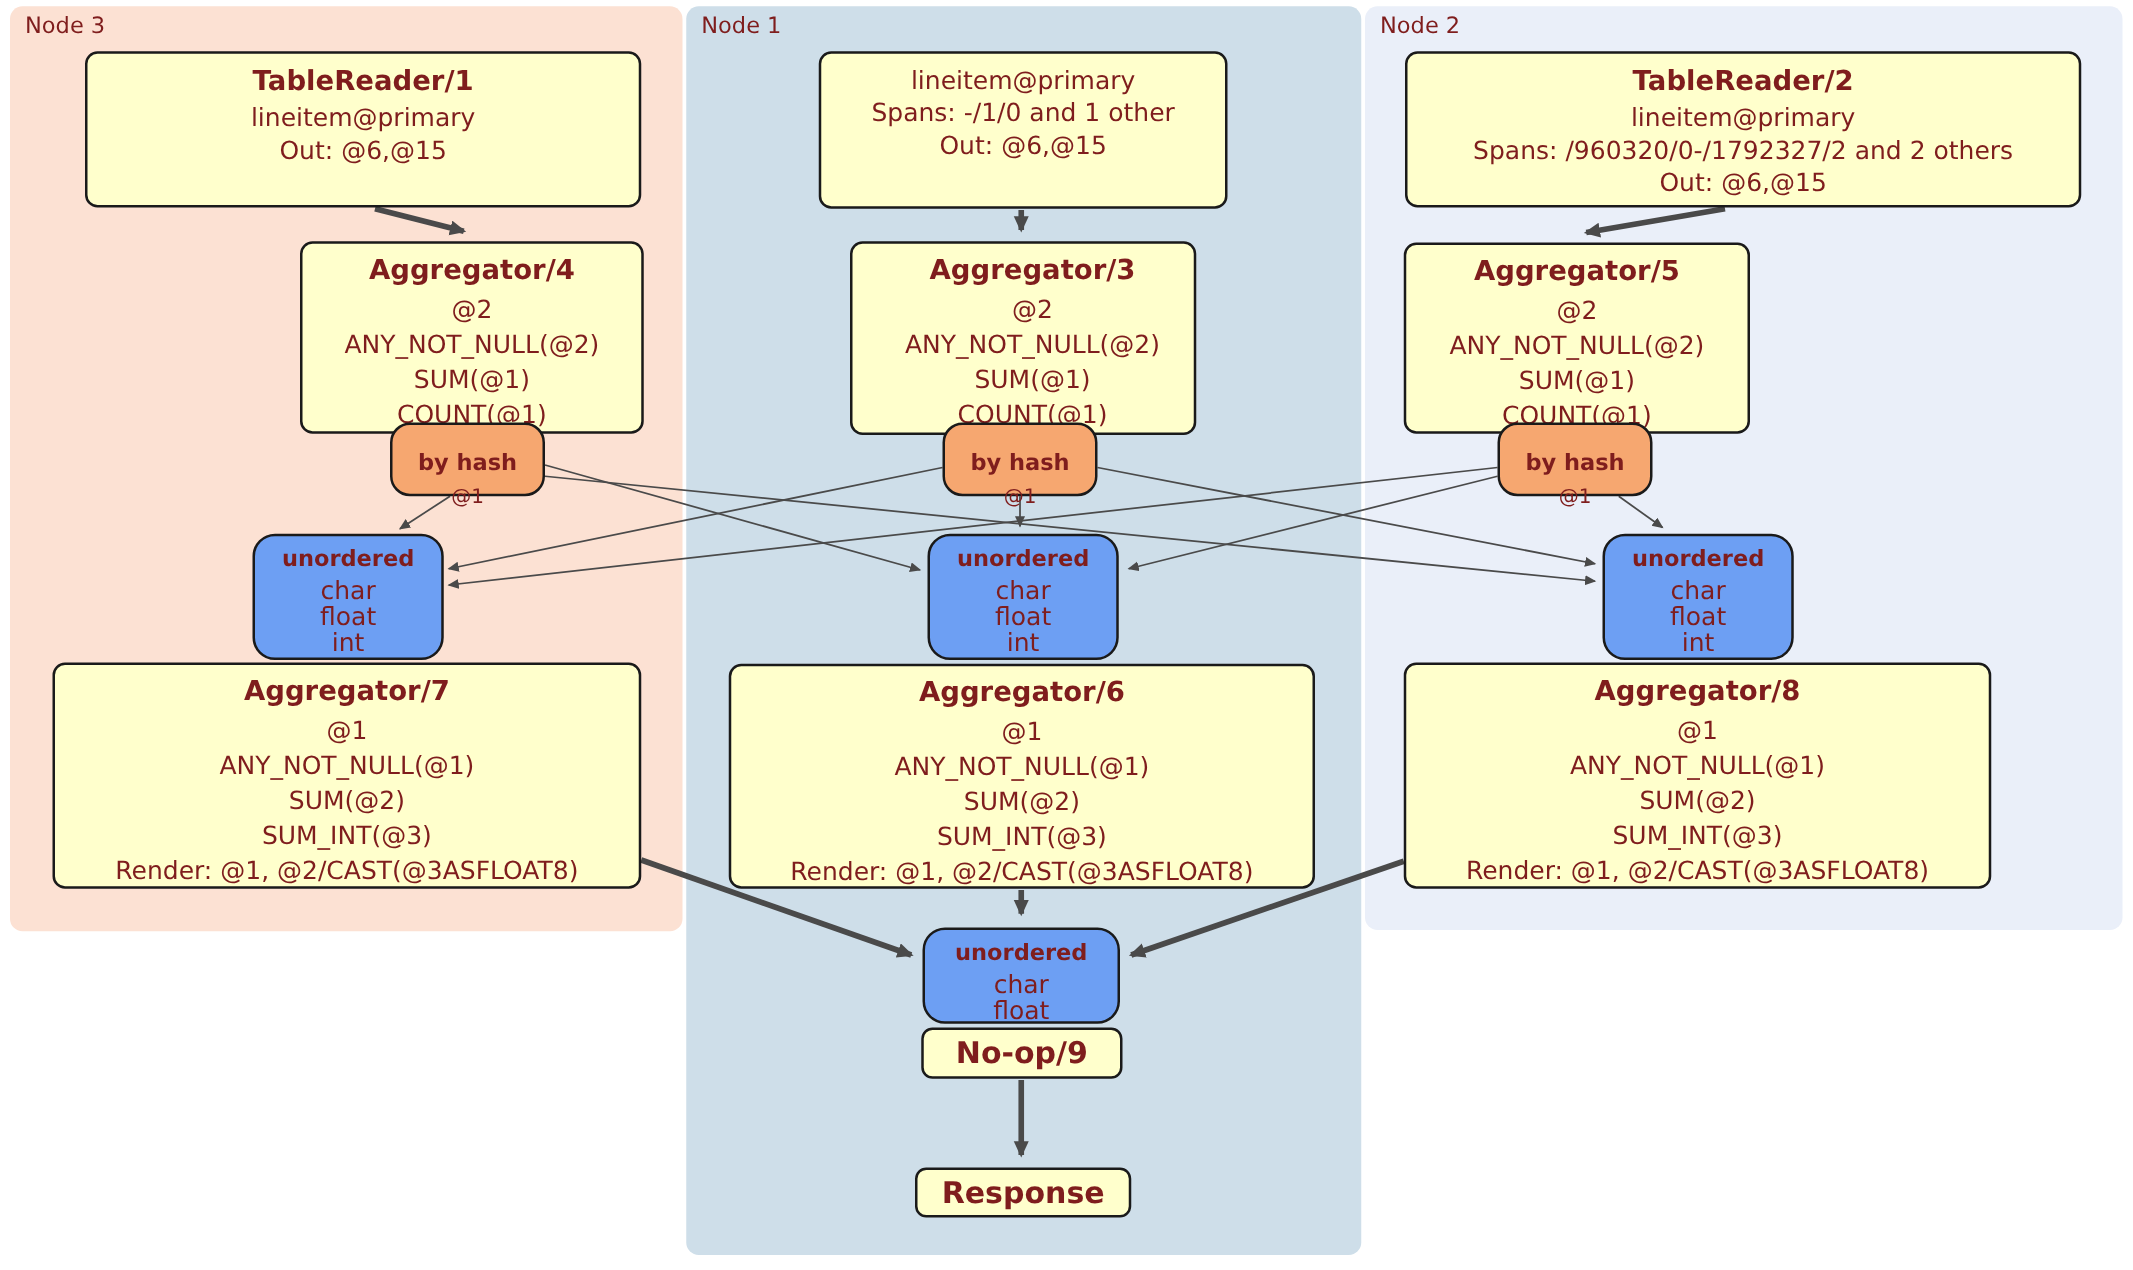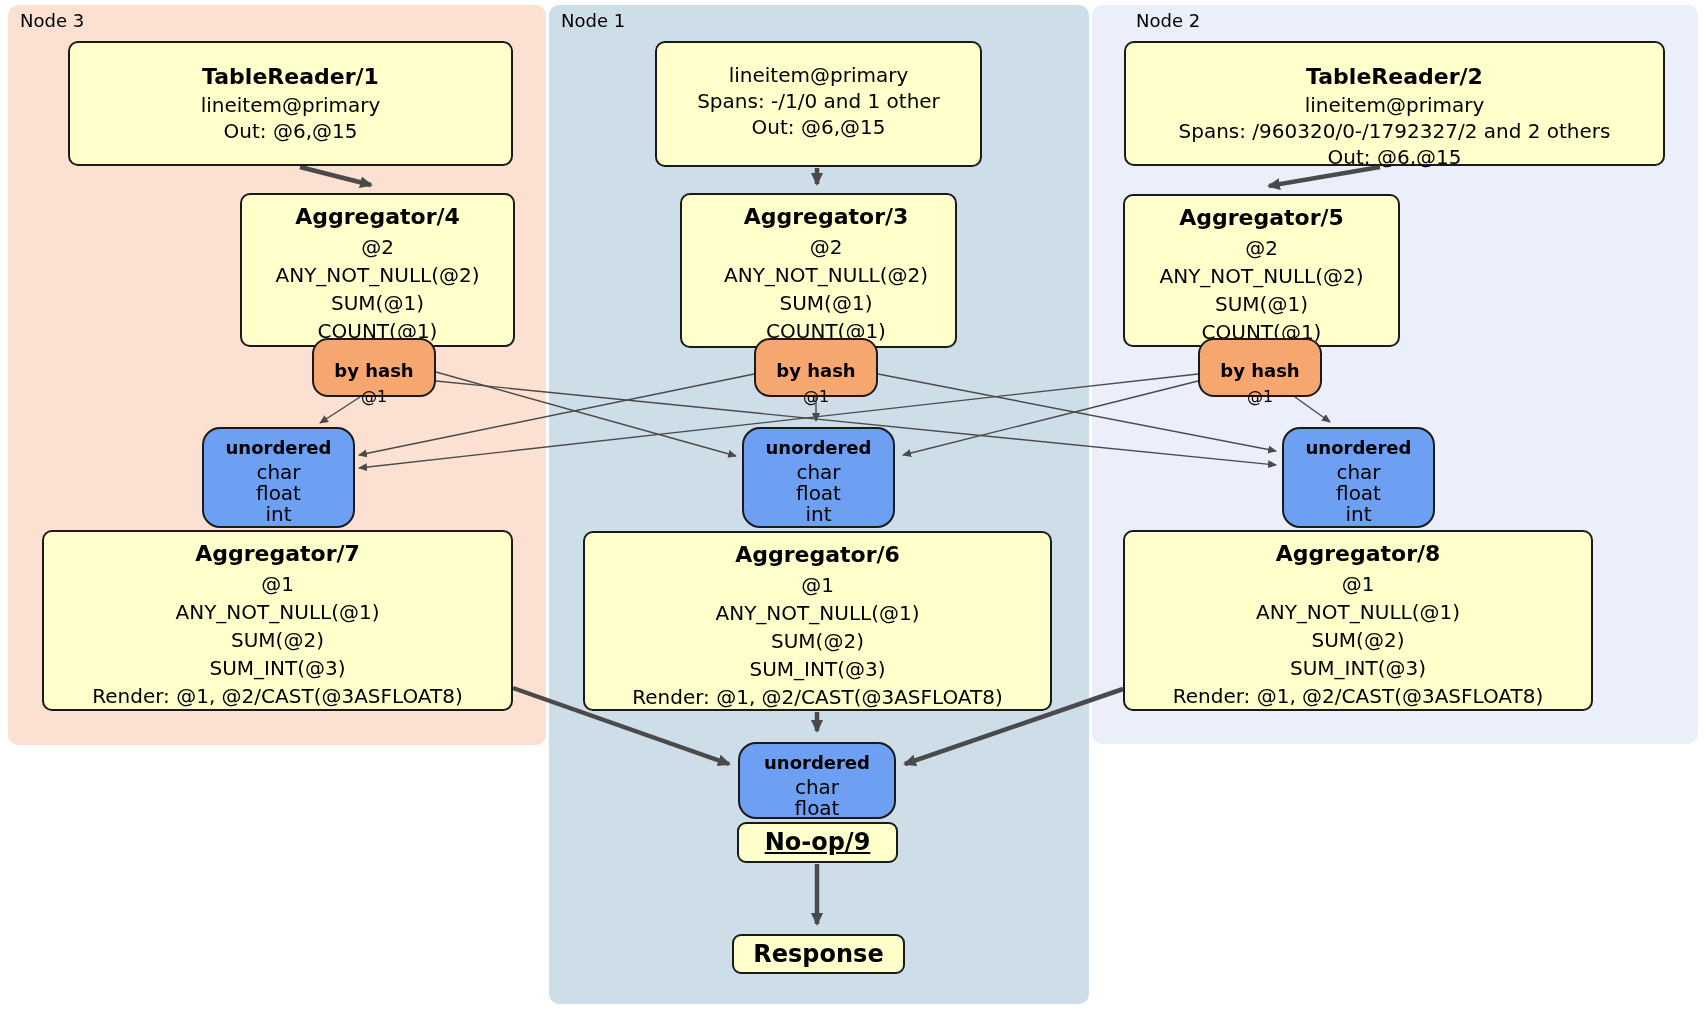--- a/index.html
+++ b/index.html
@@ -1,27 +1,27 @@
 <!DOCTYPE html>
 <html><head>
 <meta charset="utf-8">
 <style>
   html,body{margin:0;padding:0;background:#ffffff;}
   #canvas{
     position:relative;width:1706px;height:1016px;overflow:hidden;
-    font-family:"DejaVu Sans","Liberation Sans",sans-serif;color:#000000;
+    font-family:"DejaVu Sans","Liberation Sans",sans-serif;color:#7f1d1d;
   }
   .panel{position:absolute;border-radius:10px;z-index:0;}
   .panel-label{position:absolute;font-size:18px;z-index:2;}
   #edges{position:absolute;left:0;top:0;z-index:1;}
   .box{position:absolute;z-index:2;box-sizing:border-box;background:#ffffcc;
        border:2px solid #1a1a1a;border-radius:10px;text-align:center;}
   .box .btitle{font-weight:bold;font-size:22px;line-height:30px;}
   .box .bline{font-size:20px;line-height:26px;white-space:nowrap;}
-  .reader{padding-top:19px;}
+  .reader{padding-top:8px;}
   .agg{padding-top:6px;}
   .agg .btitle{line-height:32px;}
   .agg .bline{line-height:28px;}
   .router{position:absolute;z-index:3;box-sizing:border-box;background:#f6a770;
        border:2px solid #1a1a1a;border-radius:16px;text-align:center;padding-top:16px;}
   .router .rtitle{font-weight:bold;font-size:18px;line-height:30px;}
   .router .rsub{font-size:16px;line-height:22px;}
   .sync{position:absolute;z-index:3;box-sizing:border-box;background:#6d9ff3;
        border:2px solid #1a1a1a;border-radius:18px;text-align:center;padding-top:5px;}
   .sync .stitle{font-weight:bold;font-size:18px;line-height:28px;}
@@ -34,21 +34,21 @@
 <body>
 
 <div id="canvas">
 
   <div class="panel" style="left:8px;top:5px;width:538px;height:740px;background:#fce1d3;"></div>
   <div class="panel" style="left:549px;top:5px;width:540px;height:999px;background:#cedee9;"></div>
   <div class="panel" style="left:1092px;top:5px;width:606px;height:739px;background:#eaeff9;"></div>
 
   <div class="panel-label" style="left:20px;top:10px;">Node 3</div>
   <div class="panel-label" style="left:561px;top:10px;">Node 1</div>
-  <div class="panel-label" style="left:1136px;top:10px;">Node 2</div>
+  <div class="panel-label" style="left:1104px;top:10px;">Node 2</div>
 
   <svg id="edges" width="1706" height="1016" viewBox="0 0 1706 1016">
     <defs>
       <marker id="ah-s" markerUnits="userSpaceOnUse" markerWidth="12" markerHeight="10" refX="8" refY="4" orient="auto">
         <path d="M0,0 L9,4 L0,8 z" fill="#4a4a4a"></path>
       </marker>
       <marker id="ah-b" markerUnits="userSpaceOnUse" markerWidth="16" markerHeight="14" refX="11" refY="6" orient="auto">
         <path d="M0,0 L13,6 L0,12 z" fill="#4a4a4a"></path>
       </marker>
     </defs>
@@ -168,20 +168,20 @@
     <div class="bline">SUM(@2)</div>
     <div class="bline">SUM_INT(@3)</div>
     <div class="bline">Render: @1, @2/CAST(@3ASFLOAT8)</div>
   </div>
 
   <div class="sync" style="left:738px;top:742px;width:158px;height:77px;">
     <div class="stitle">unordered</div>
     <div class="sline">char</div>
     <div class="sline">float</div>
   </div>
-  <div class="endcap" style="left:737px;top:822px;width:161px;height:41px;text-decoration:underline;">
+  <div class="endcap" style="left:737px;top:822px;width:161px;height:41px;">
     <div class="etitle" style="line-height:37px;">No-op/9</div>
   </div>
   <div class="endcap" style="left:732px;top:934px;width:173px;height:40px;">
     <div class="etitle" style="line-height:36px;">Response</div>
   </div>
 
 </div>
 
 </body></html>

